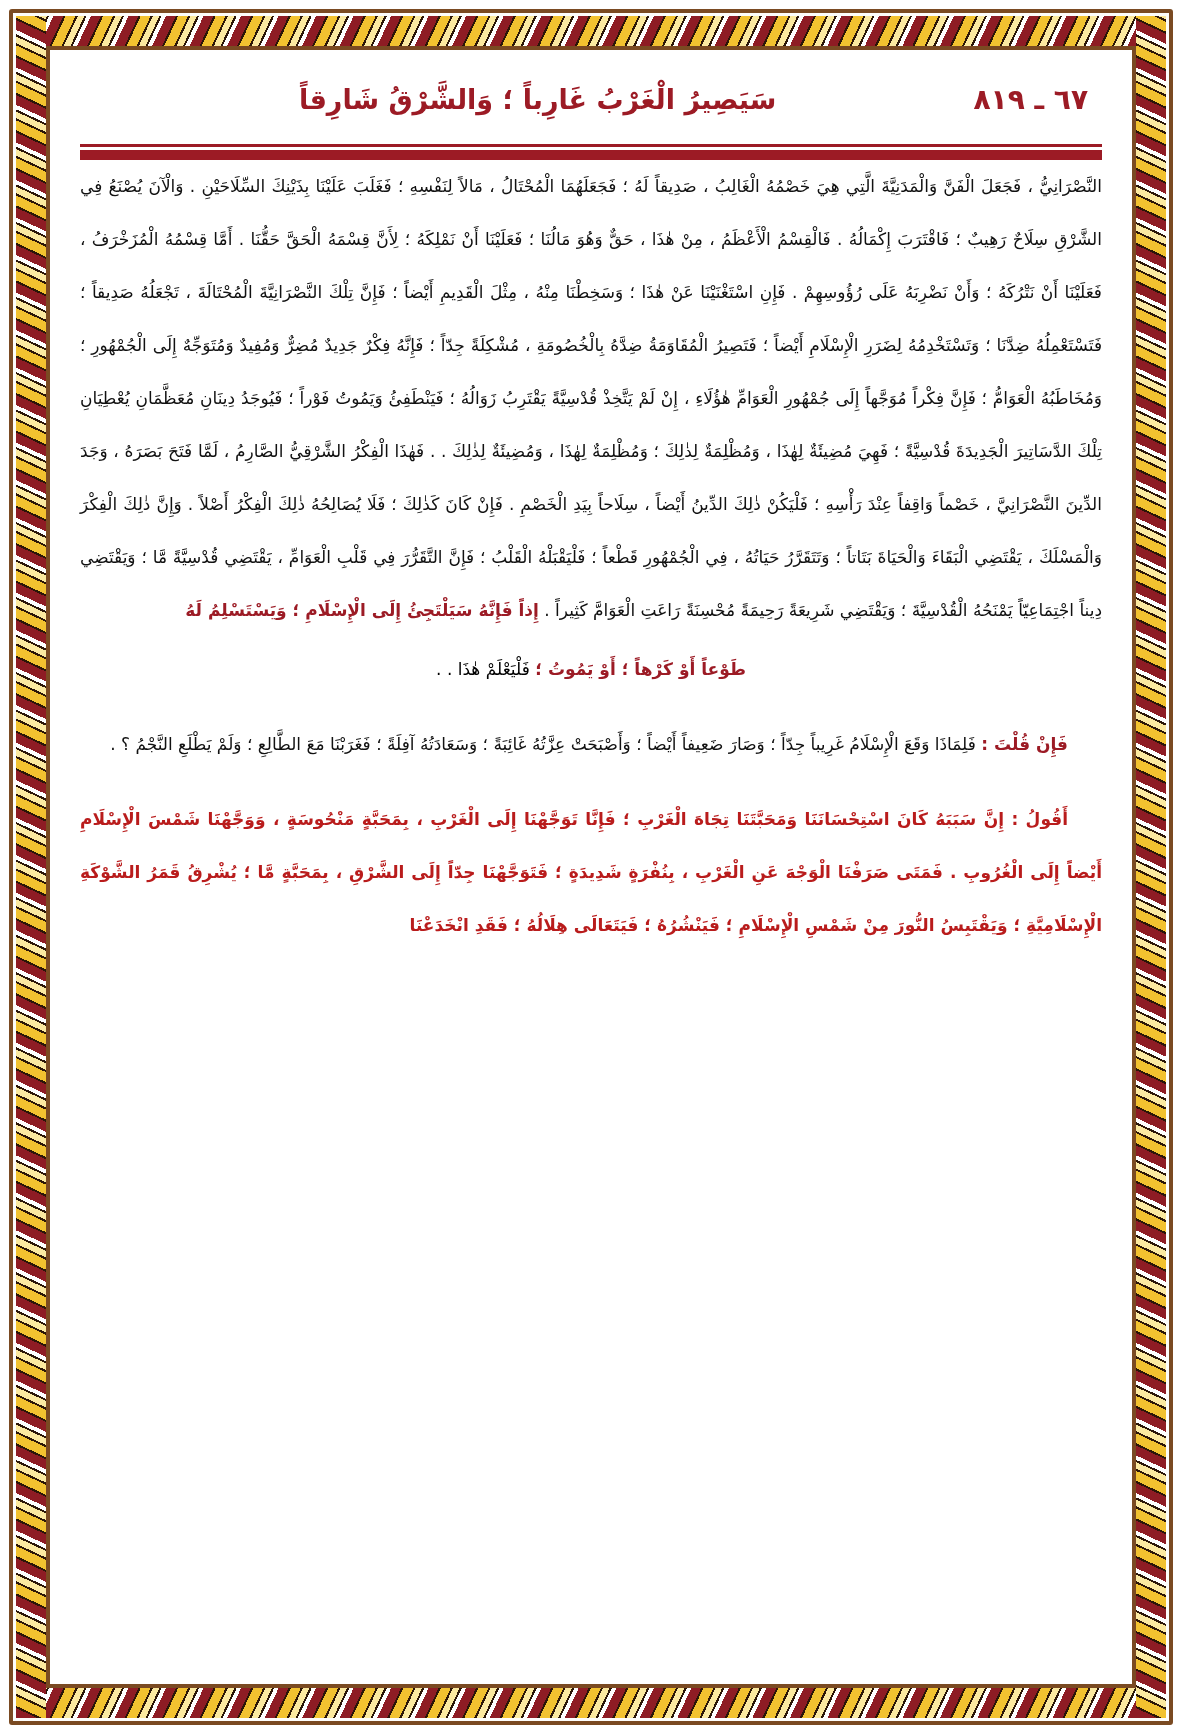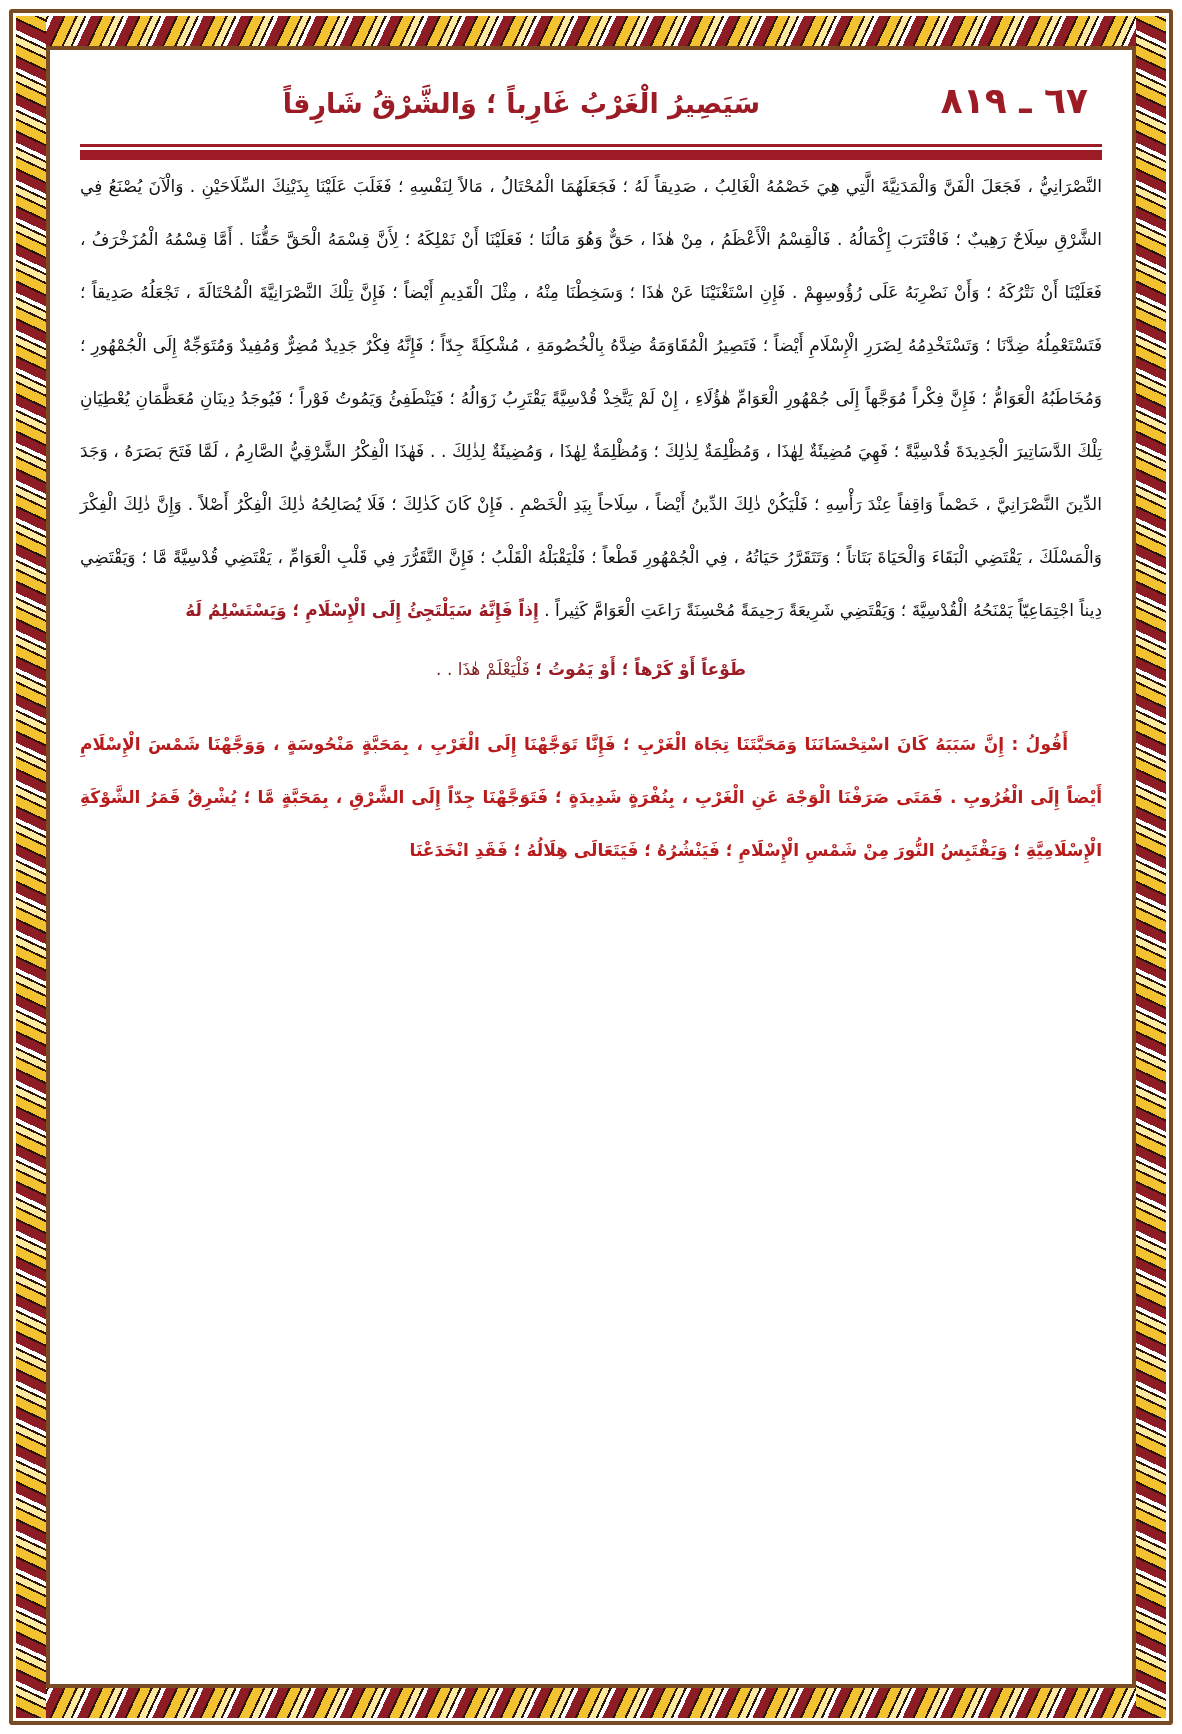--- a/index.html
+++ b/index.html
@@ -114,21 +114,21 @@
     font-family: "DejaVu Sans", "Liberation Sans", sans-serif;
     font-size: 27px;
     font-weight: bold;
     line-height: 1.5;
     flex: 1 1 auto;
     text-align: center;
     padding-left: 20px;
   }
   .header-page {
     color: #9c1b25;
-    font-size: 36px;
+    font-size: 28px;
     font-weight: bold;
     letter-spacing: 2px;
     white-space: nowrap;
     direction: rtl;
     padding-right: 12px;
     flex: 0 0 auto;
   }
   .header-rule-wrap {
     padding-top: 8px;
   }
@@ -166,21 +166,21 @@
     margin-top: 22px;
   }
   p.para.center-last {
     text-align-last: center;
   }
   .red {
     color: #9c1b25;
     font-weight: bold;
   }
   .blk {
-    color: #7f1d1d;
+    color: #000000;
   }
   .para.all-red {
     color: #b91c1c;
     font-weight: bold;
   }
 </style>
 </head>
 <body>
 
 <div id="page">
@@ -205,18 +205,19 @@
       <div class="header-rule-thin"></div>
       <div class="header-rule-thick"></div>
     </div>
 
     <div class="body-text">
 
       <p class="para"><span>النَّصْرَانِيُّ ، فَجَعَلَ الْفَنَّ وَالْمَدَنِيَّةَ الَّتِي هِيَ خَصْمُهُ الْغَالِبُ ، صَدِيقاً لَهُ ؛ فَجَعَلَهُمَا الْمُحْتَالُ ،</span> <span>مَالاً لِنَفْسِهِ ؛ فَغَلَبَ عَلَيْنَا بِذَيْنِكَ السِّلَاحَيْنِ . وَالْآنَ يُصْنَعُ فِي الشَّرْقِ سِلَاحٌ رَهِيبٌ ؛ فَاقْتَرَبَ</span> <span>إِكْمَالُهُ . فَالْقِسْمُ الْأَعْظَمُ ، مِنْ هٰذَا ، حَقٌّ وَهُوَ مَالُنَا ؛ فَعَلَيْنَا أَنْ نَمْلِكَهُ ؛ لِأَنَّ قِسْمَهُ الْحَقَّ</span> <span>حَقُّنَا . أَمَّا قِسْمُهُ الْمُزَخْرَفُ ، فَعَلَيْنَا أَنْ نَتْرُكَهُ ؛ وَأَنْ نَضْرِبَهُ عَلَى رُؤُوسِهِمْ . فَإِنِ اسْتَغْنَيْنَا</span> <span>عَنْ هٰذَا ؛ وَسَخِطْنَا مِنْهُ ، مِثْلَ الْقَدِيمِ أَيْضاً ؛ فَإِنَّ تِلْكَ النَّصْرَانِيَّةَ الْمُحْتَالَةَ ، تَجْعَلُهُ صَدِيقاً ؛</span> <span>فَتَسْتَعْمِلُهُ ضِدَّنَا ؛ وَتَسْتَخْدِمُهُ لِضَرَرِ الْإِسْلَامِ أَيْضاً ؛ فَتَصِيرُ الْمُقَاوَمَةُ ضِدَّهُ بِالْخُصُومَةِ ،</span> <span>مُشْكِلَةً جِدّاً ؛ فَإِنَّهُ فِكْرٌ جَدِيدٌ مُضِرٌّ وَمُفِيدٌ وَمُتَوَجِّهٌ إِلَى الْجُمْهُورِ ؛ وَمُخَاطَبُهُ الْعَوَامُّ ؛ فَإِنَّ</span> <span>فِكْراً مُوَجَّهاً إِلَى جُمْهُورِ الْعَوَامِّ هٰؤُلَاءِ ، إِنْ لَمْ يَتَّخِذْ قُدْسِيَّةً يَقْتَرِبُ زَوَالُهُ ؛ فَيَنْطَفِئُ وَيَمُوتُ</span> <span>فَوْراً ؛ فَيُوجَدُ دِينَانِ مُعَظَّمَانِ يُعْطِيَانِ تِلْكَ الدَّسَاتِيرَ الْجَدِيدَةَ قُدْسِيَّةً ؛ فَهِيَ مُضِيئَةٌ لِهٰذَا ،</span> <span>وَمُظْلِمَةٌ لِذٰلِكَ ؛ وَمُظْلِمَةٌ لِهٰذَا ، وَمُضِيئَةٌ لِذٰلِكَ . . فَهٰذَا الْفِكْرُ الشَّرْقِيُّ الصَّارِمُ ، لَمَّا فَتَحَ</span> <span>بَصَرَهُ ، وَجَدَ الدِّينَ النَّصْرَانِيَّ ، خَصْماً وَاقِفاً عِنْدَ رَأْسِهِ ؛ فَلْيَكُنْ ذٰلِكَ الدِّينُ أَيْضاً ، سِلَاحاً</span> <span>بِيَدِ الْخَصْمِ . فَإِنْ كَانَ كَذٰلِكَ ؛ فَلَا يُصَالِحُهُ ذٰلِكَ الْفِكْرُ أَصْلاً . وَإِنَّ ذٰلِكَ الْفِكْرَ وَالْمَسْلَكَ ،</span> <span>يَقْتَضِي الْبَقَاءَ وَالْحَيَاةَ بَتَاتاً ؛ وَتَتَقَرَّرُ حَيَاتُهُ ، فِي الْجُمْهُورِ قَطْعاً ؛ فَلْيَقْبَلْهُ الْقَلْبُ ؛ فَإِنَّ التَّقَرُّرَ</span> <span>فِي قَلْبِ الْعَوَامِّ ، يَقْتَضِي قُدْسِيَّةً مَّا ؛ وَيَقْتَضِي دِيناً اجْتِمَاعِيّاً يَمْنَحُهُ الْقُدْسِيَّةَ ؛ وَيَقْتَضِي</span> <span>شَرِيعَةً رَحِيمَةً مُحْسِنَةً رَاعَتِ الْعَوَامَّ كَثِيراً .</span> <span class="red">إِذاً فَإِنَّهُ سَيَلْتَجِئُ إِلَى الْإِسْلَامِ ؛ وَيَسْتَسْلِمُ لَهُ</span></p>
 
       <p class="para center-last"><span class="red">طَوْعاً أَوْ كَرْهاً ؛ أَوْ يَمُوتُ ؛</span> <span class="blk">فَلْيَعْلَمْ هٰذَا . .</span></p>
 
+      <p class="para indent"><span class="red">فَإِنْ قُلْتَ :</span> <span>فَلِمَاذَا وَقَعَ الْإِسْلَامُ غَرِيباً جِدّاً ؛ وَصَارَ ضَعِيفاً أَيْضاً ؛ وَأَصْبَحَتْ عِزَّتُهُ</span> <span>غَائِبَةً ؛ وَسَعَادَتُهُ آفِلَةً ؛ فَغَرَبْنَا مَعَ الطَّالِعِ ؛ وَلَمْ يَطْلَعِ النَّجْمُ ؟ .</span></p>
 
       <p class="para indent all-red"><span>أَقُولُ : إِنَّ سَبَبَهُ كَانَ اسْتِحْسَانَنَا وَمَحَبَّتَنَا تِجَاهَ الْغَرْبِ ؛ فَإِنَّا تَوَجَّهْنَا إِلَى الْغَرْبِ ،</span> <span>بِمَحَبَّةٍ مَنْحُوسَةٍ ، وَوَجَّهْنَا شَمْسَ الْإِسْلَامِ أَيْضاً إِلَى الْغُرُوبِ . فَمَتَى صَرَفْنَا الْوَجْهَ عَنِ</span> <span>الْغَرْبِ ، بِنُفْرَةٍ شَدِيدَةٍ ؛ فَتَوَجَّهْنَا جِدّاً إِلَى الشَّرْقِ ، بِمَحَبَّةٍ مَّا ؛ يُشْرِقُ قَمَرُ الشَّوْكَةِ</span> <span>الْإِسْلَامِيَّةِ ؛ وَيَقْتَبِسُ النُّورَ مِنْ شَمْسِ الْإِسْلَامِ ؛ فَيَنْشُرُهُ ؛ فَيَتَعَالَى هِلَالُهُ ؛ فَقَدِ انْخَدَعْنَا</span></p>
 
     </div>
   </div>
 </div>
 
 </body></html>

